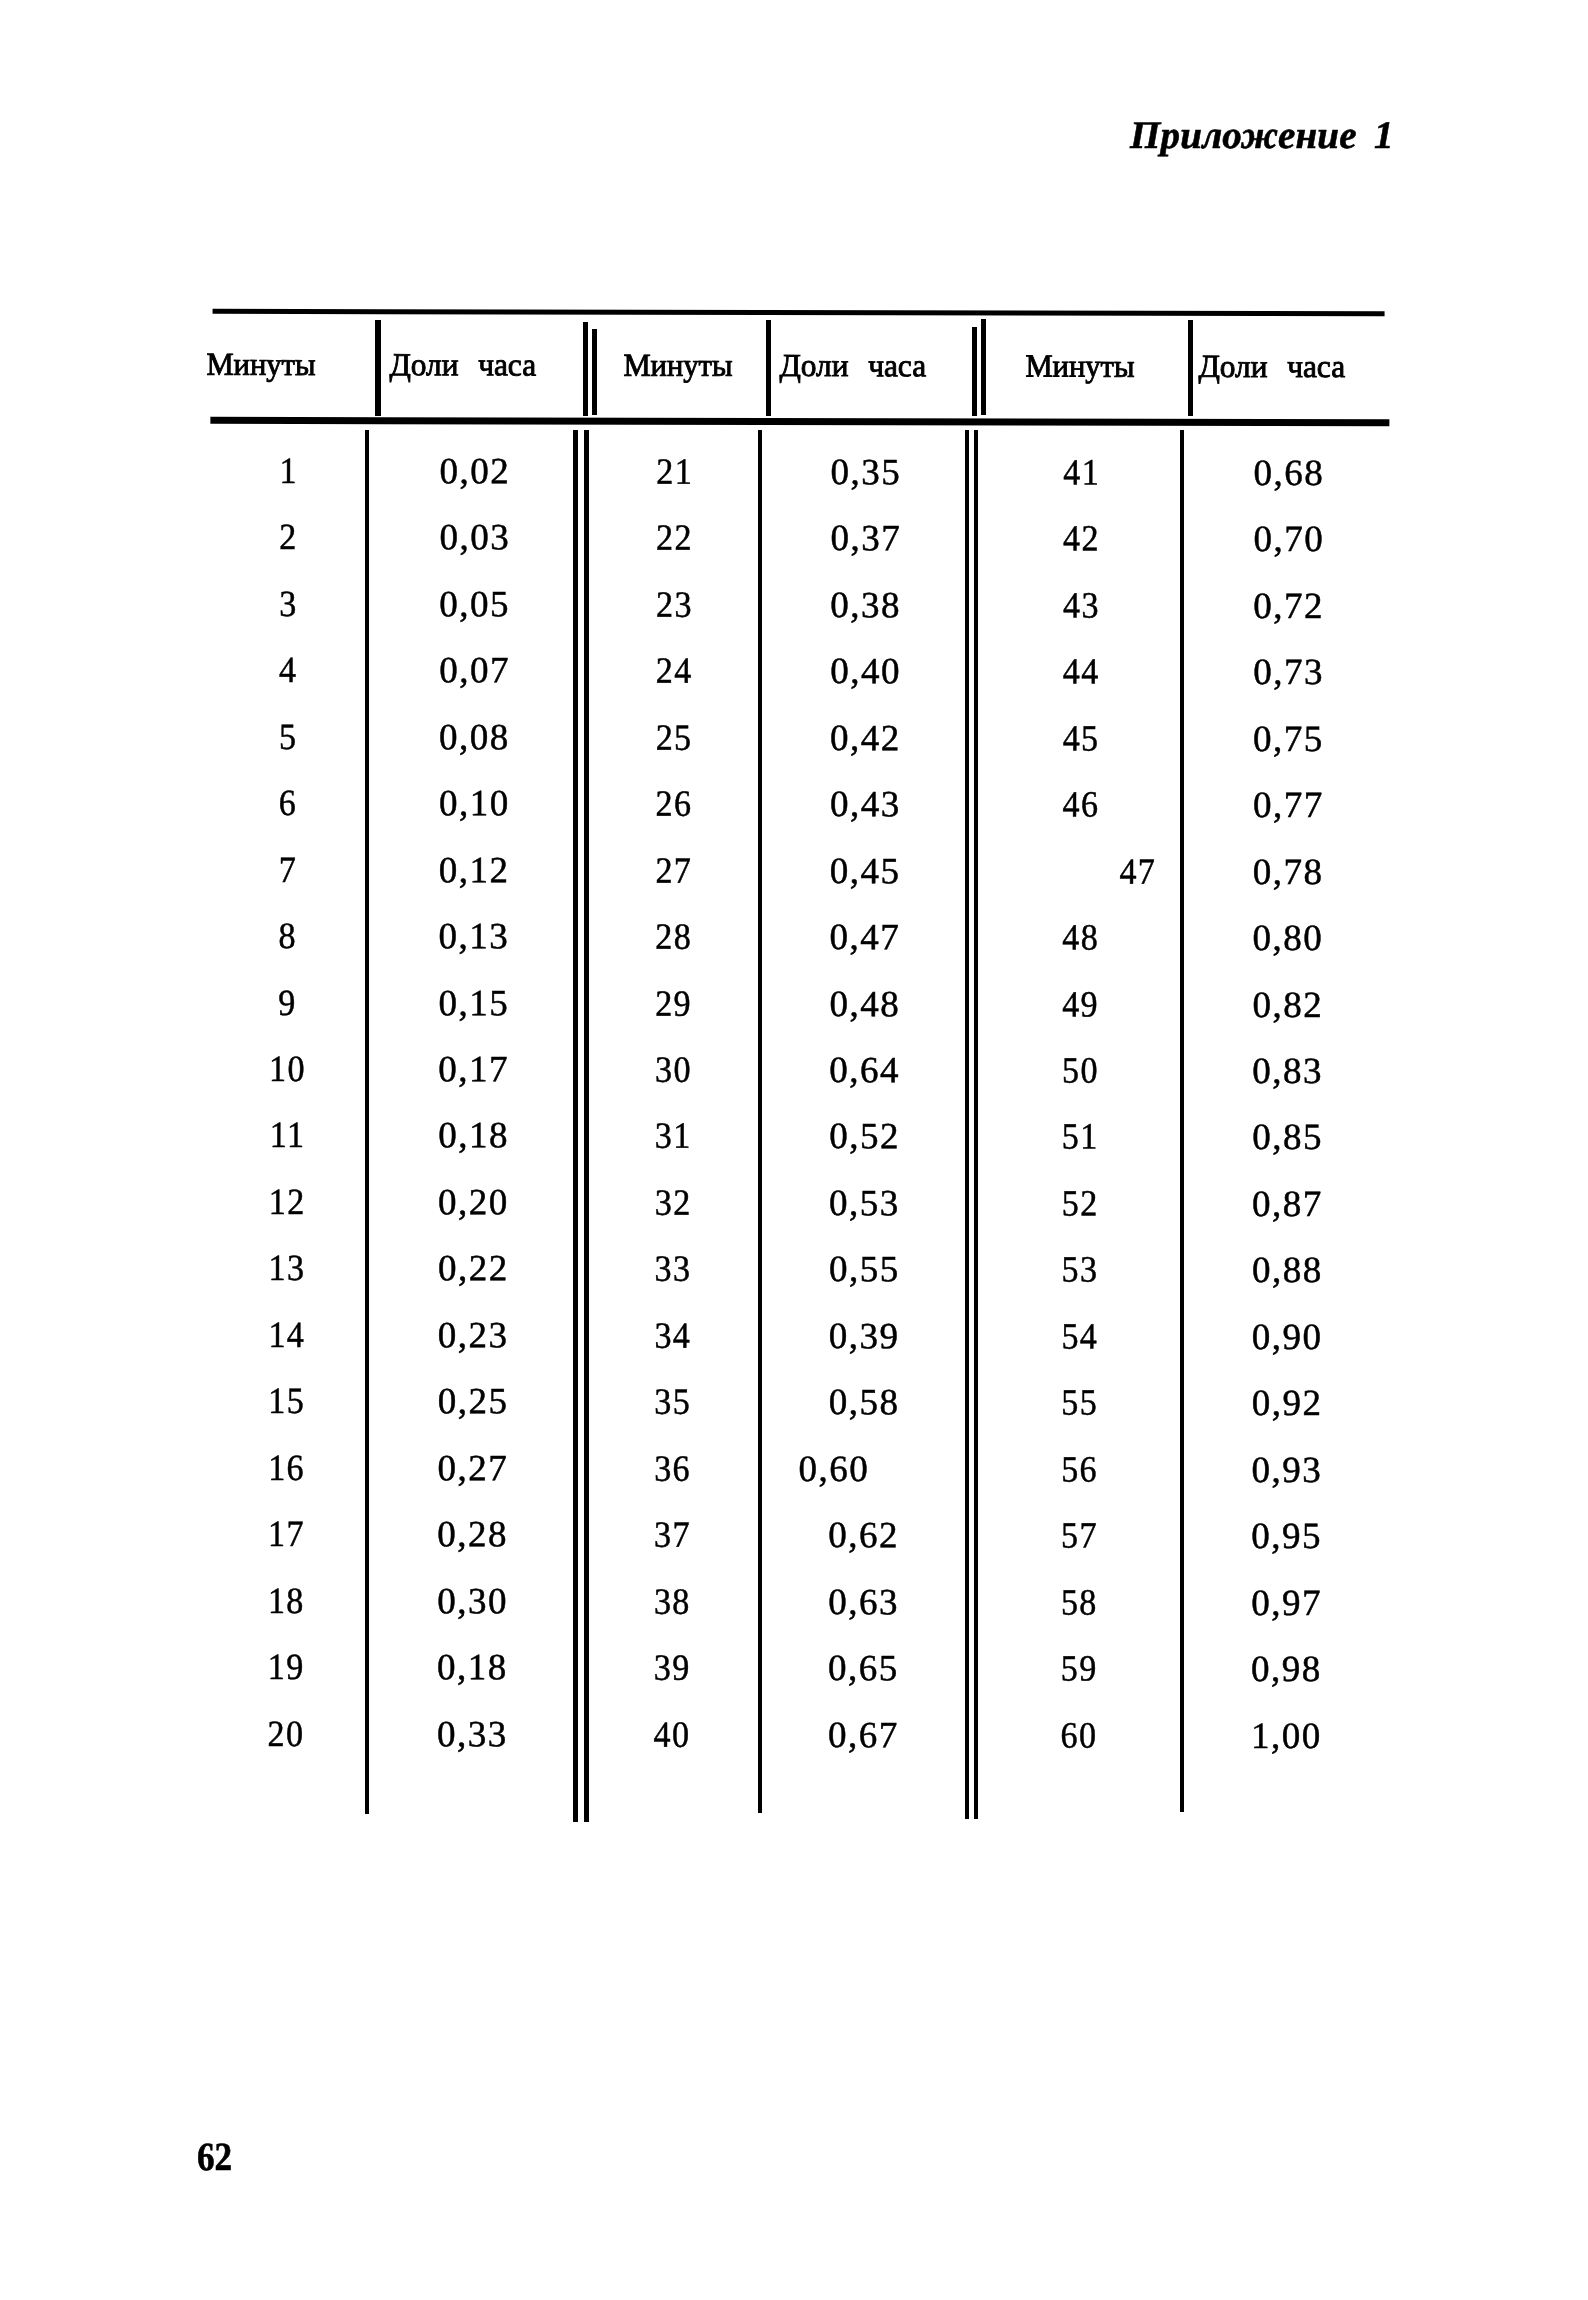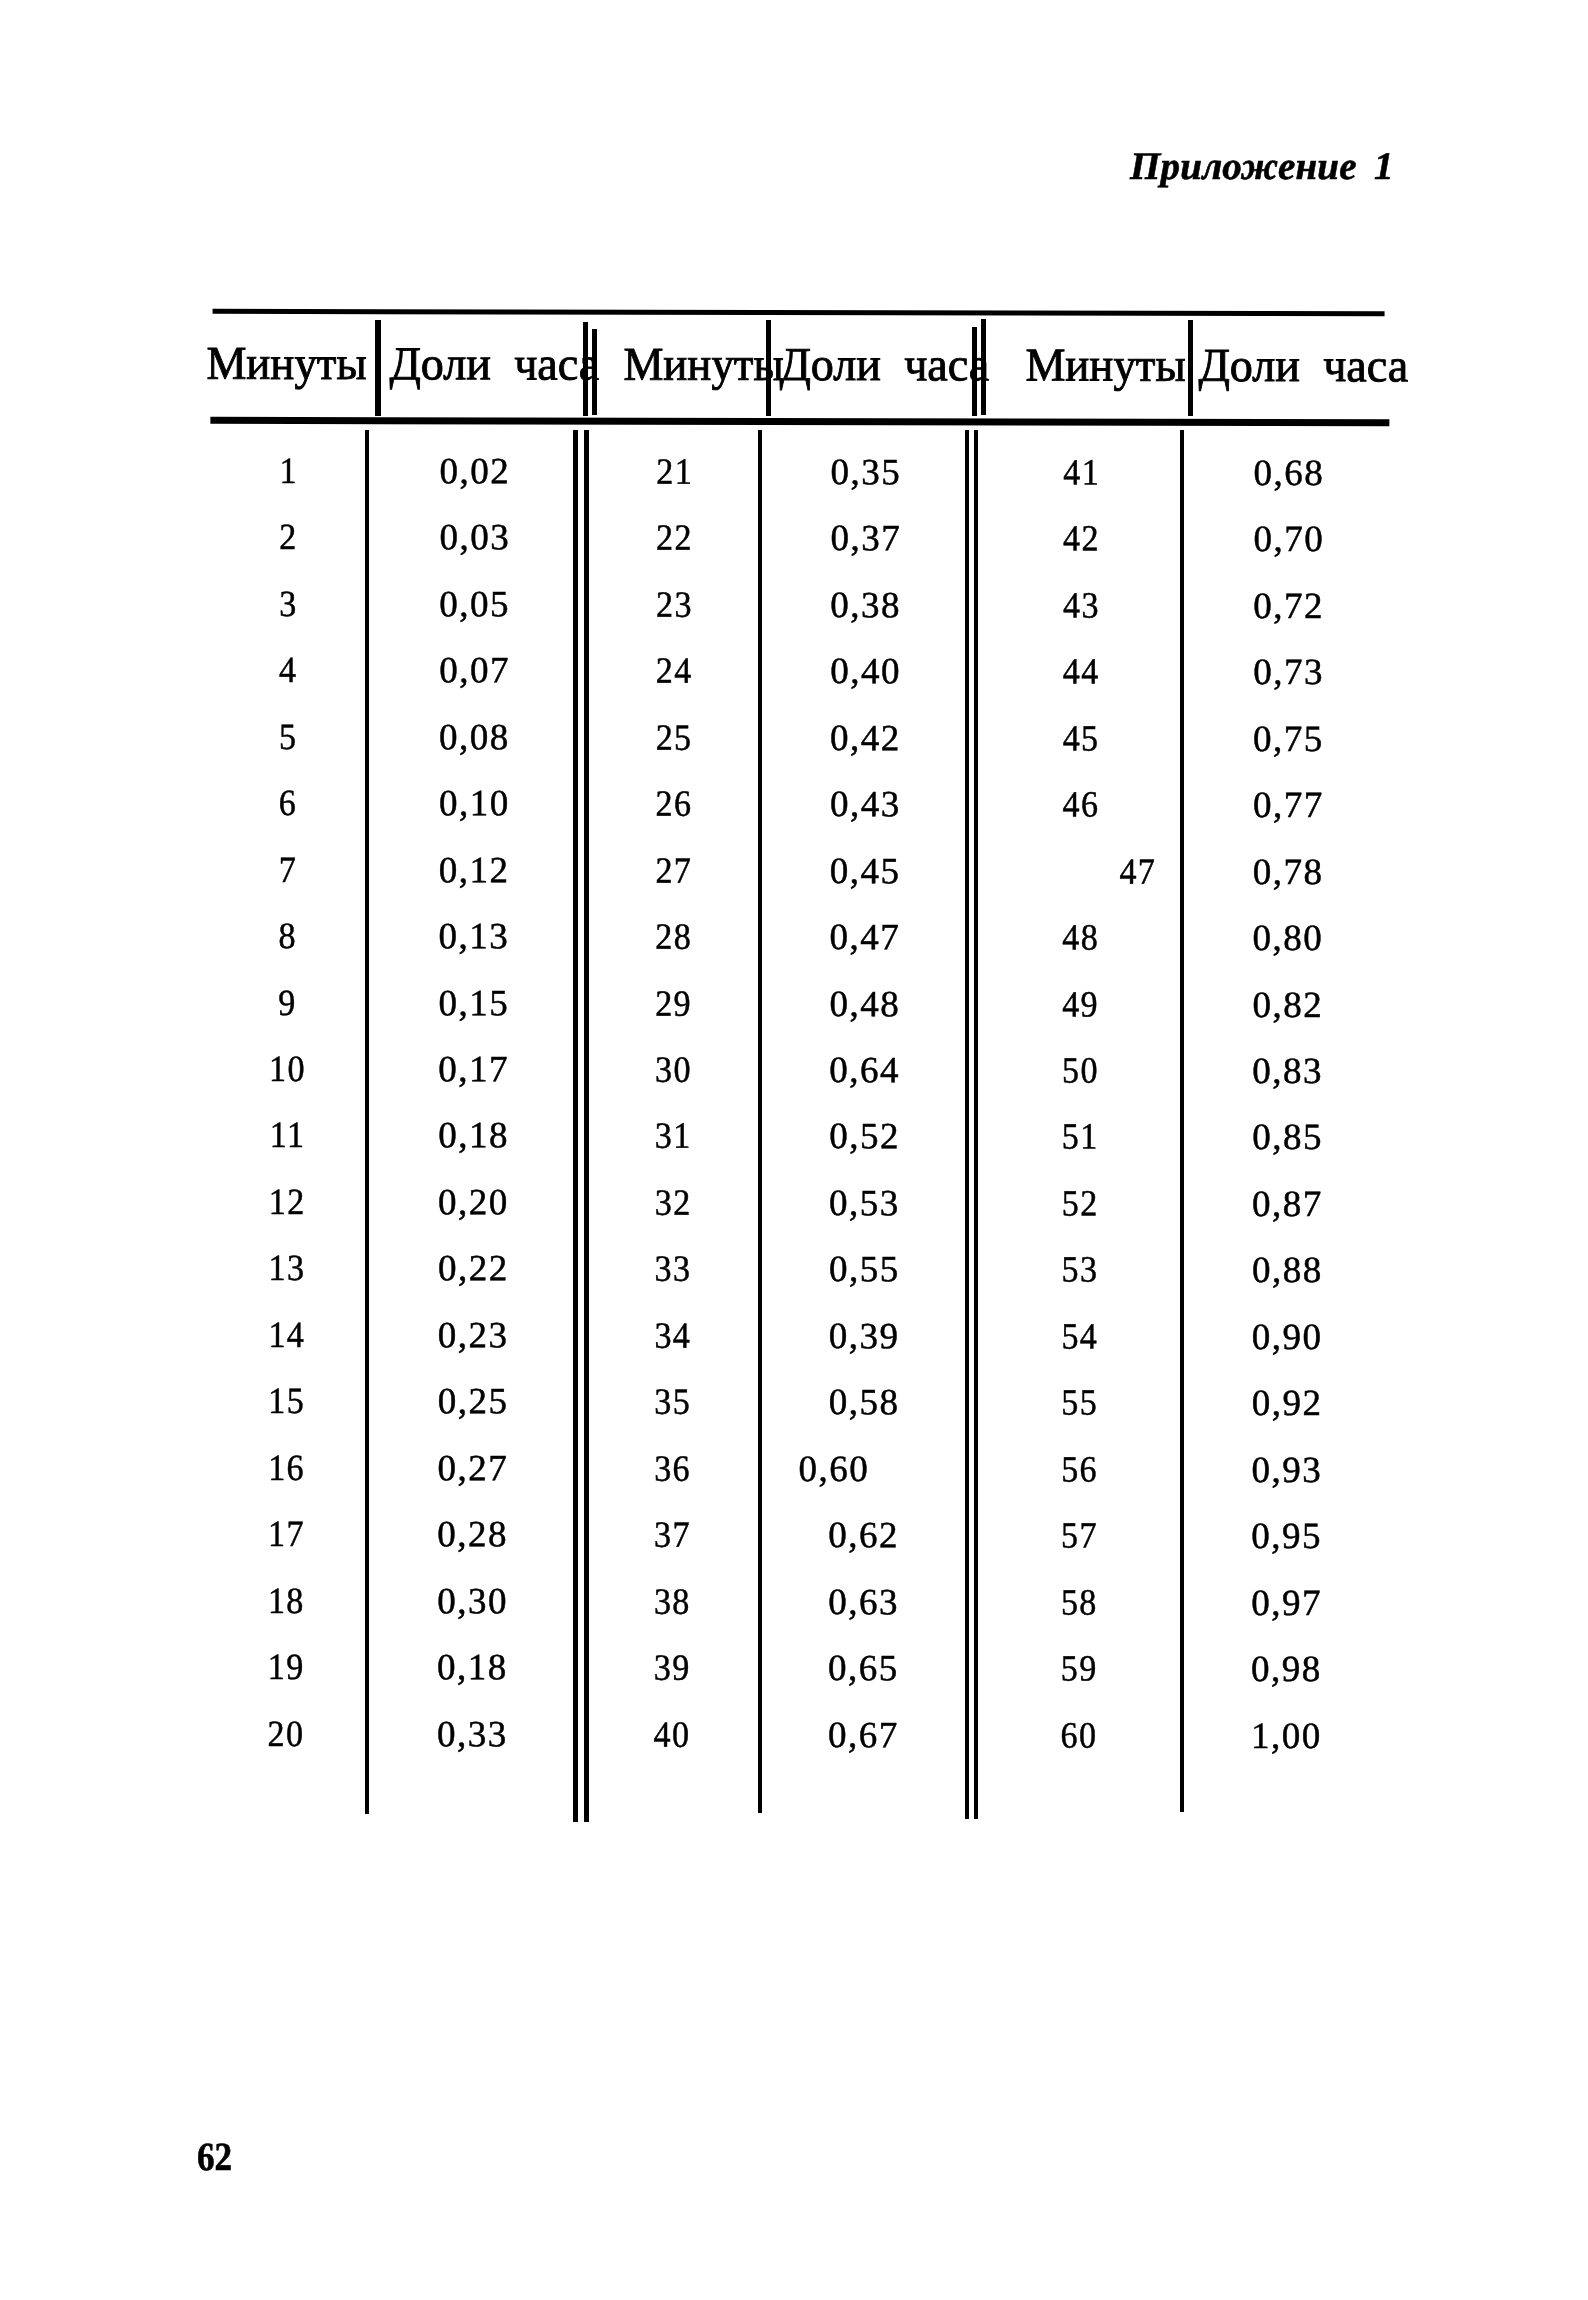--- a/index.html
+++ b/index.html
@@ -18,21 +18,20 @@
   .page { position:absolute; left:0; top:0; width:1589px; height:2300px; overflow:hidden; }
 
   .appendix {
     position:absolute;
     left: 1130px; top: 116px;
     font-style: italic; font-weight: 700;
     font-size: 39px; line-height: 39px;
     letter-spacing: 0.2px;
     word-spacing: 7.4px;
     white-space: pre;
-    margin-top: 31px;
     -webkit-text-stroke: 0.6px #000;
   }
 
   .title-wrap { position:absolute; left:0px; top:238px; width:1589px; text-align:center; }
   .title {
     display:inline-block;
     font-weight: 700;
     font-size: 37px; line-height: 37px;
     letter-spacing: 0px;
     word-spacing: 12px;
@@ -42,21 +41,21 @@
     -webkit-text-stroke: 0.6px #000;
   }
 
   .tbl { position:absolute; left: 0px; top: 0px; width:1589px; height:1855px;
          transform: rotate(0.12deg); transform-origin: 798px 1067px; }
   .rule { position:absolute; background:#000; }
   .rule.top { left:211px; top: 310px; width:1172px; height: 4.6px; }
   .rule.mid { left:209px; top: 418px; width:1179px; height: 6.5px; }
 
   .hdrcell { position:absolute; top:349px; height:32px; line-height:32px;
-             font-size:47px; white-space:pre; -webkit-text-stroke:0.9px #000; }
+             font-size:32px; white-space:pre; -webkit-text-stroke:0.9px #000; }
   .hdrcell span { display:inline-block; transform-origin:left center; }
   .hc-min span { transform: scaleX(0.955); }
   .hc-dol span { transform: scaleX(0.98); word-spacing: 12px; }
 
   .grid { position:absolute; left:0; top:0; width:1589px; height:1855px; }
   .vline { position:absolute; background:#000; }
 
   .row { position:absolute; left:0; width:1589px; height:32px; }
   .cell { position:absolute; top:0; height:32px; line-height:32px;
           font-size:37px; white-space:pre; text-align:center;

